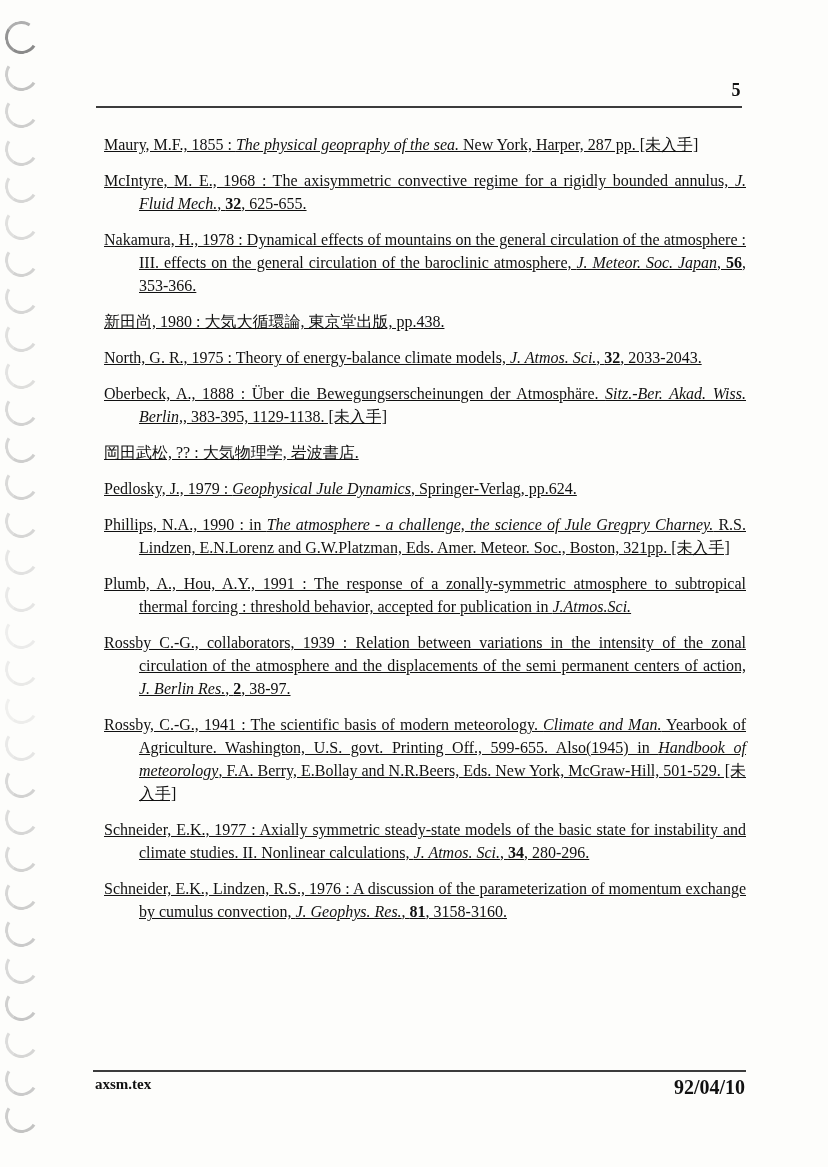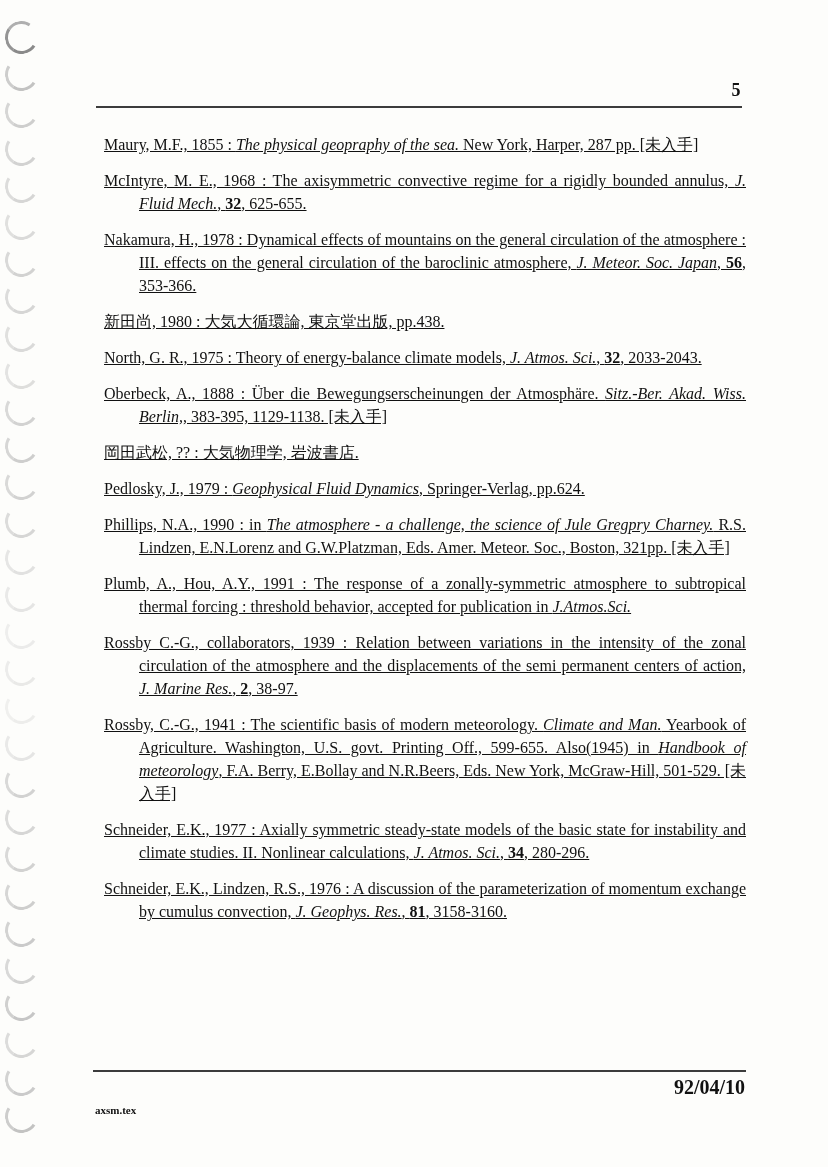--- a/index.html
+++ b/index.html
@@ -65,22 +65,22 @@
   .run-bold   { font-weight: bold; }
 
   .footer-rule {
     position: absolute;
     left: 93px; top: 1070px;
     width: 653px; height: 2px;
     background: #3c3c3c;
   }
   .footer-left {
     position: absolute;
-    left: 95px; top: 1104px;
-    font-size: 11px; font-weight: bold;
+    left: 95px; top: 1076px;
+    font-size: 15px; font-weight: bold;
   }
   .footer-right {
     position: absolute;
     right: 83px; top: 1076px;
     font-size: 20px; font-weight: bold;
   }
 </style>
 </head>
 <body>
 
@@ -124,24 +124,24 @@
   <div class="header-rule"></div>
 
   <div class="bib">
       <p class="entry"><span class="run-normal">Maury, M.F., 1855 : </span><span class="run-italic">The physical geopraphy of the sea.</span><span class="run-normal"> New York, Harper, 287 pp. [未入手]</span></p>
       <p class="entry"><span class="run-normal">McIntyre, M. E., 1968 : The axisymmetric convective regime for a rigidly bounded annulus, </span><span class="run-italic">J. Fluid Mech.</span><span class="run-normal">, </span><span class="run-bold">32</span><span class="run-normal">, 625-655.</span></p>
       <p class="entry"><span class="run-normal">Nakamura, H., 1978 : Dynamical effects of mountains on the general circulation of the atmosphere : III. effects on the general circulation of the baroclinic atmosphere, </span><span class="run-italic">J. Meteor. Soc. Japan</span><span class="run-normal">, </span><span class="run-bold">56</span><span class="run-normal">, 353-366.</span></p>
       <p class="entry"><span class="run-normal">新田尚, 1980 : 大気大循環論, 東京堂出版, pp.438.</span></p>
       <p class="entry"><span class="run-normal">North, G. R., 1975 : Theory of energy-balance climate models, </span><span class="run-italic">J. Atmos. Sci.</span><span class="run-normal">, </span><span class="run-bold">32</span><span class="run-normal">, 2033-2043.</span></p>
       <p class="entry"><span class="run-normal">Oberbeck, A., 1888 : Über die Bewegungserscheinungen der Atmosphäre. </span><span class="run-italic">Sitz.-Ber. Akad. Wiss. Berlin,</span><span class="run-normal">, 383-395, 1129-1138. [未入手]</span></p>
       <p class="entry"><span class="run-normal">岡田武松, ?? : 大気物理学, 岩波書店.</span></p>
-      <p class="entry"><span class="run-normal">Pedlosky, J., 1979 : </span><span class="run-italic">Geophysical Fluid Dynamics</span><span class="run-normal">, Springer-Verlag, pp.624.</span></p>
+      <p class="entry"><span class="run-normal">Pedlosky, J., 1979 : </span><span class="run-italic">Geophysical Jule Dynamics</span><span class="run-normal">, Springer-Verlag, pp.624.</span></p>
       <p class="entry"><span class="run-normal">Phillips, N.A., 1990 : in </span><span class="run-italic">The atmosphere - a challenge, the science of Jule Gregpry Charney.</span><span class="run-normal"> R.S. Lindzen, E.N.Lorenz and G.W.Platzman, Eds. Amer. Meteor. Soc., Boston, 321pp. [未入手]</span></p>
       <p class="entry"><span class="run-normal">Plumb, A., Hou, A.Y., 1991 : The response of a zonally-symmetric atmosphere to subtropical thermal forcing : threshold behavior, accepted for publication in </span><span class="run-italic">J.Atmos.Sci.</span></p>
-      <p class="entry"><span class="run-normal">Rossby C.-G., collaborators, 1939 : Relation between variations in the intensity of the zonal circulation of the atmosphere and the displacements of the semi permanent centers of action, </span><span class="run-italic">J. Marine Res.</span><span class="run-normal">, </span><span class="run-bold">2</span><span class="run-normal">, 38-97.</span></p>
+      <p class="entry"><span class="run-normal">Rossby C.-G., collaborators, 1939 : Relation between variations in the intensity of the zonal circulation of the atmosphere and the displacements of the semi permanent centers of action, </span><span class="run-italic">J. Berlin Res.</span><span class="run-normal">, </span><span class="run-bold">2</span><span class="run-normal">, 38-97.</span></p>
       <p class="entry"><span class="run-normal">Rossby, C.-G., 1941 : The scientific basis of modern meteorology. </span><span class="run-italic">Climate and Man.</span><span class="run-normal"> Yearbook of Agriculture. Washington, U.S. govt. Printing Off., 599-655. Also(1945) in </span><span class="run-italic">Handbook of meteorology</span><span class="run-normal">, F.A. Berry, E.Bollay and N.R.Beers, Eds. New York, McGraw-Hill, 501-529. [未入手]</span></p>
       <p class="entry"><span class="run-normal">Schneider, E.K., 1977 : Axially symmetric steady-state models of the basic state for instability and climate studies. II. Nonlinear calculations, </span><span class="run-italic">J. Atmos. Sci.</span><span class="run-normal">, </span><span class="run-bold">34</span><span class="run-normal">, 280-296.</span></p>
       <p class="entry"><span class="run-normal">Schneider, E.K., Lindzen, R.S., 1976 : A discussion of the parameterization of momentum exchange by cumulus convection, </span><span class="run-italic">J. Geophys. Res.</span><span class="run-normal">, </span><span class="run-bold">81</span><span class="run-normal">, 3158-3160.</span></p>
     </div>
 
   <div class="footer-rule"></div>
 
   <div class="footer-left">axsm.tex</div>
 
   <div class="footer-right">92/04/10</div>

